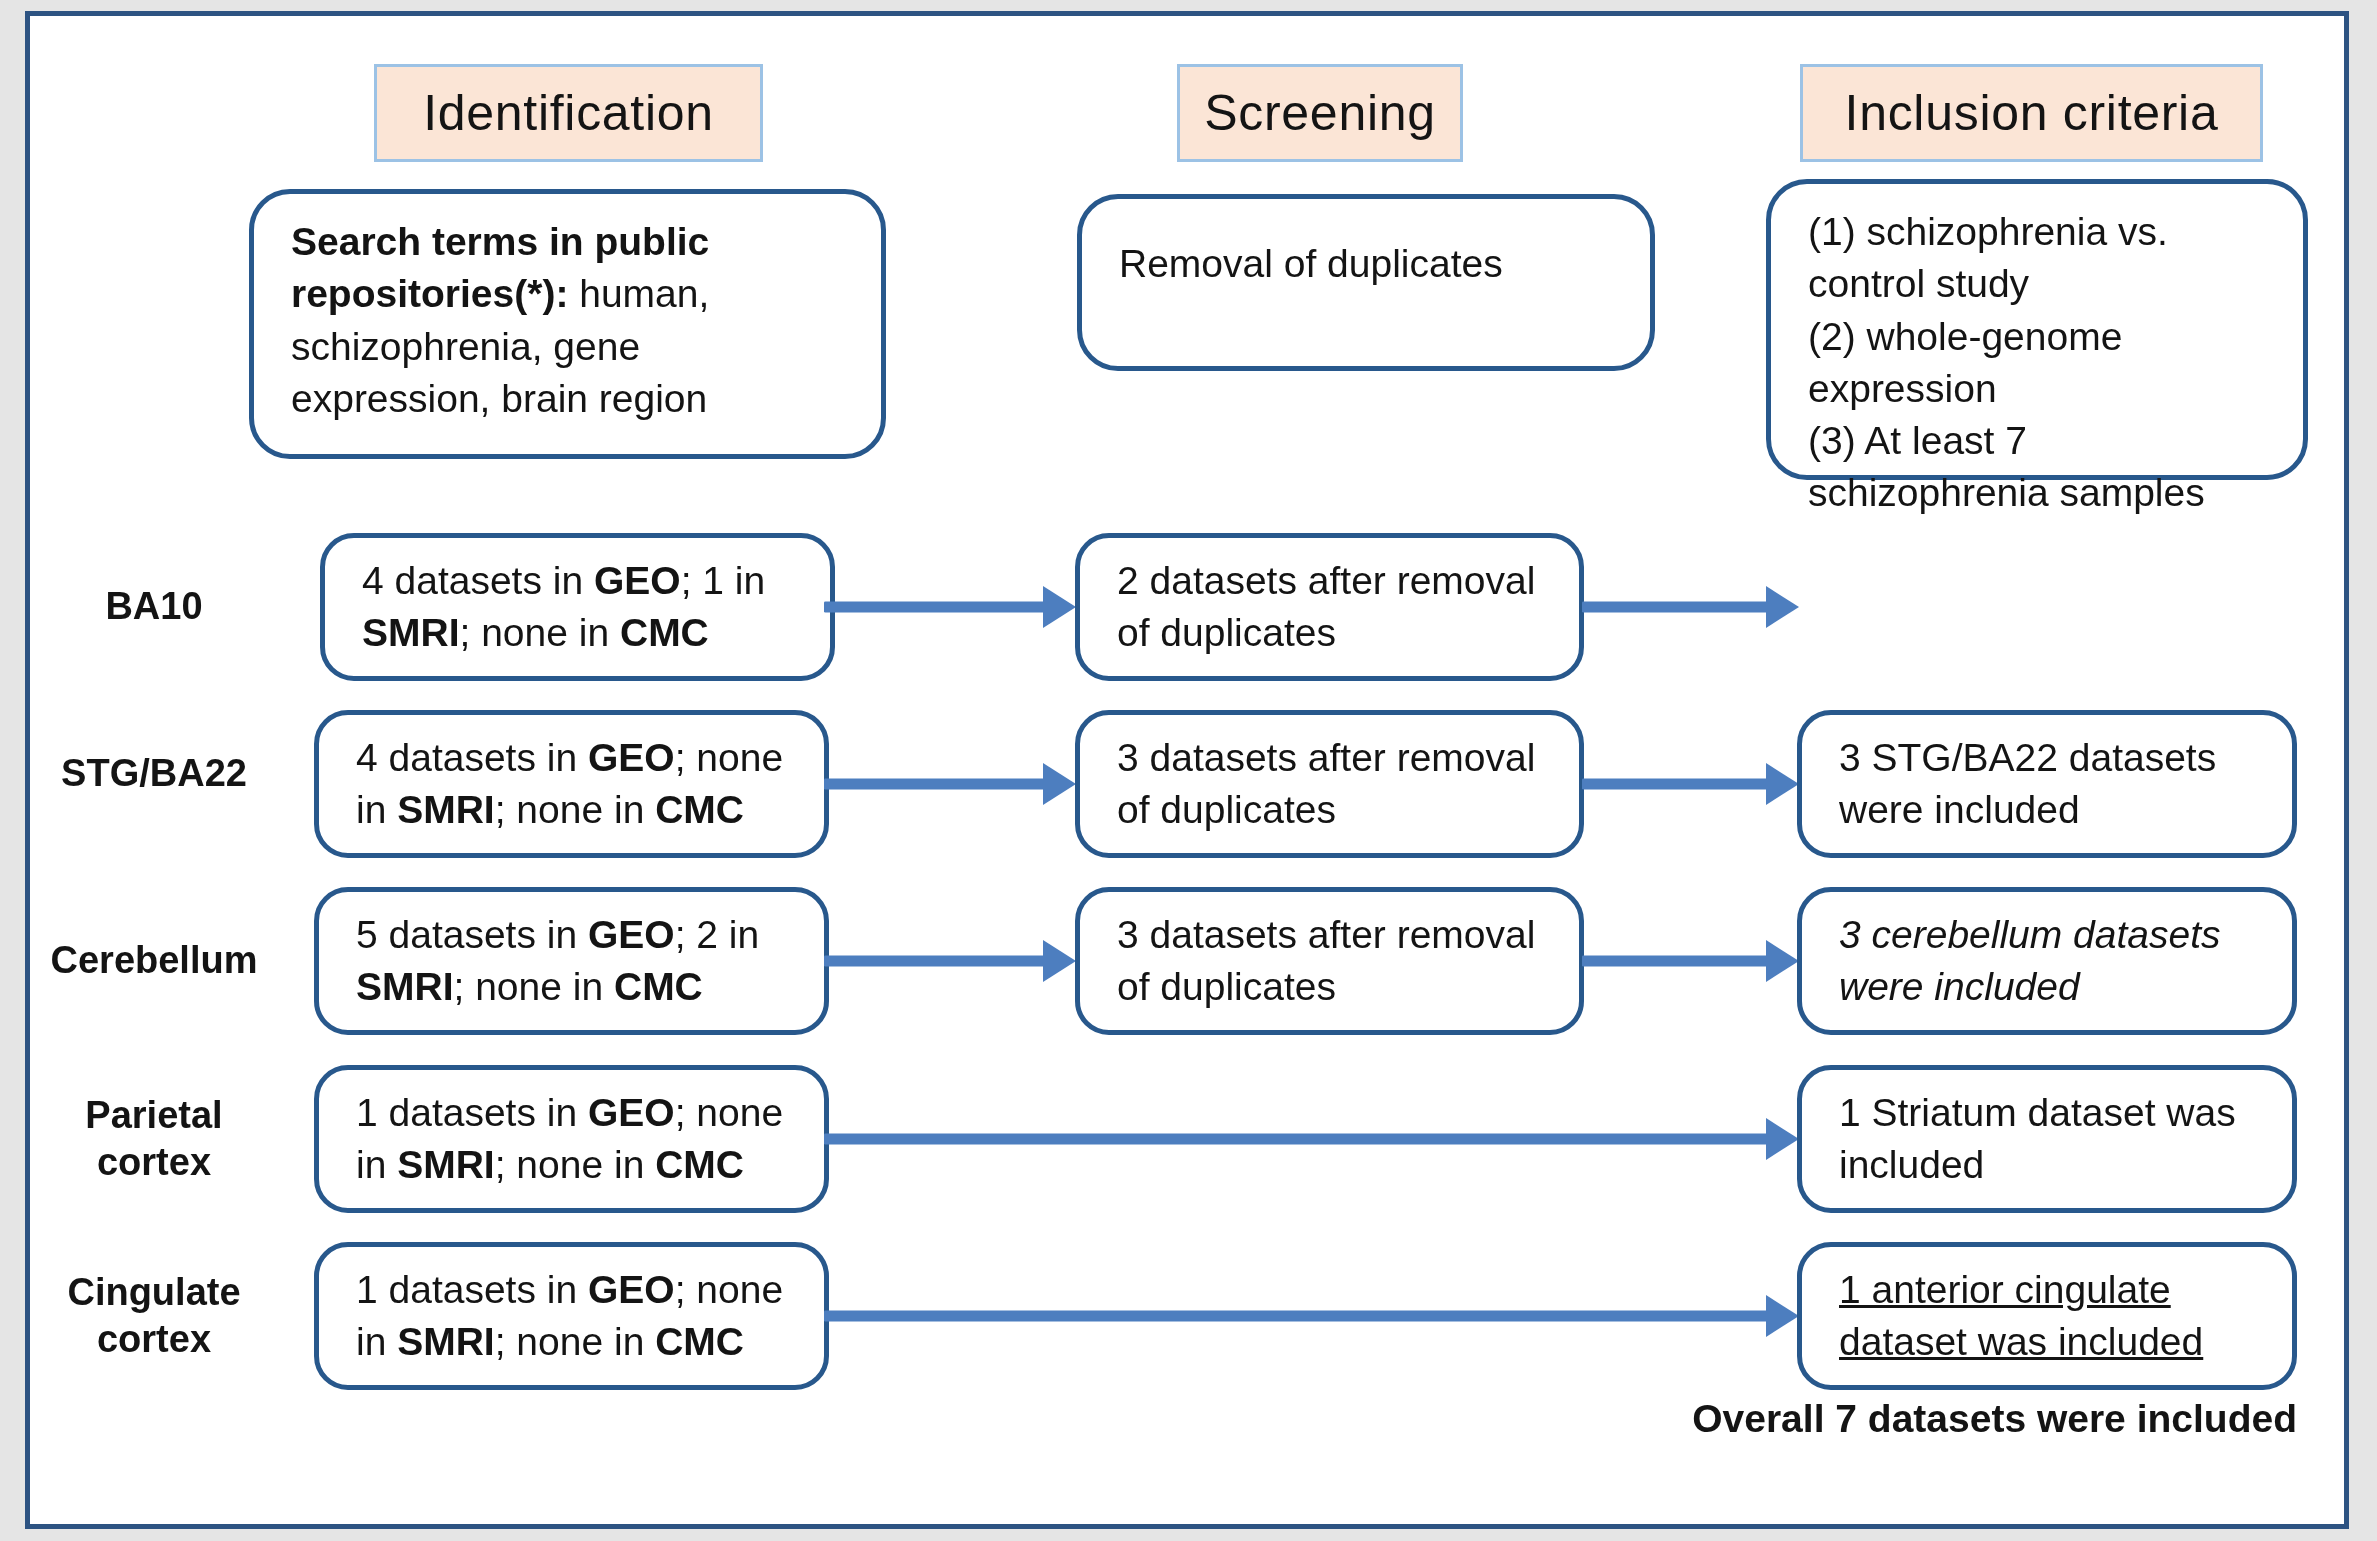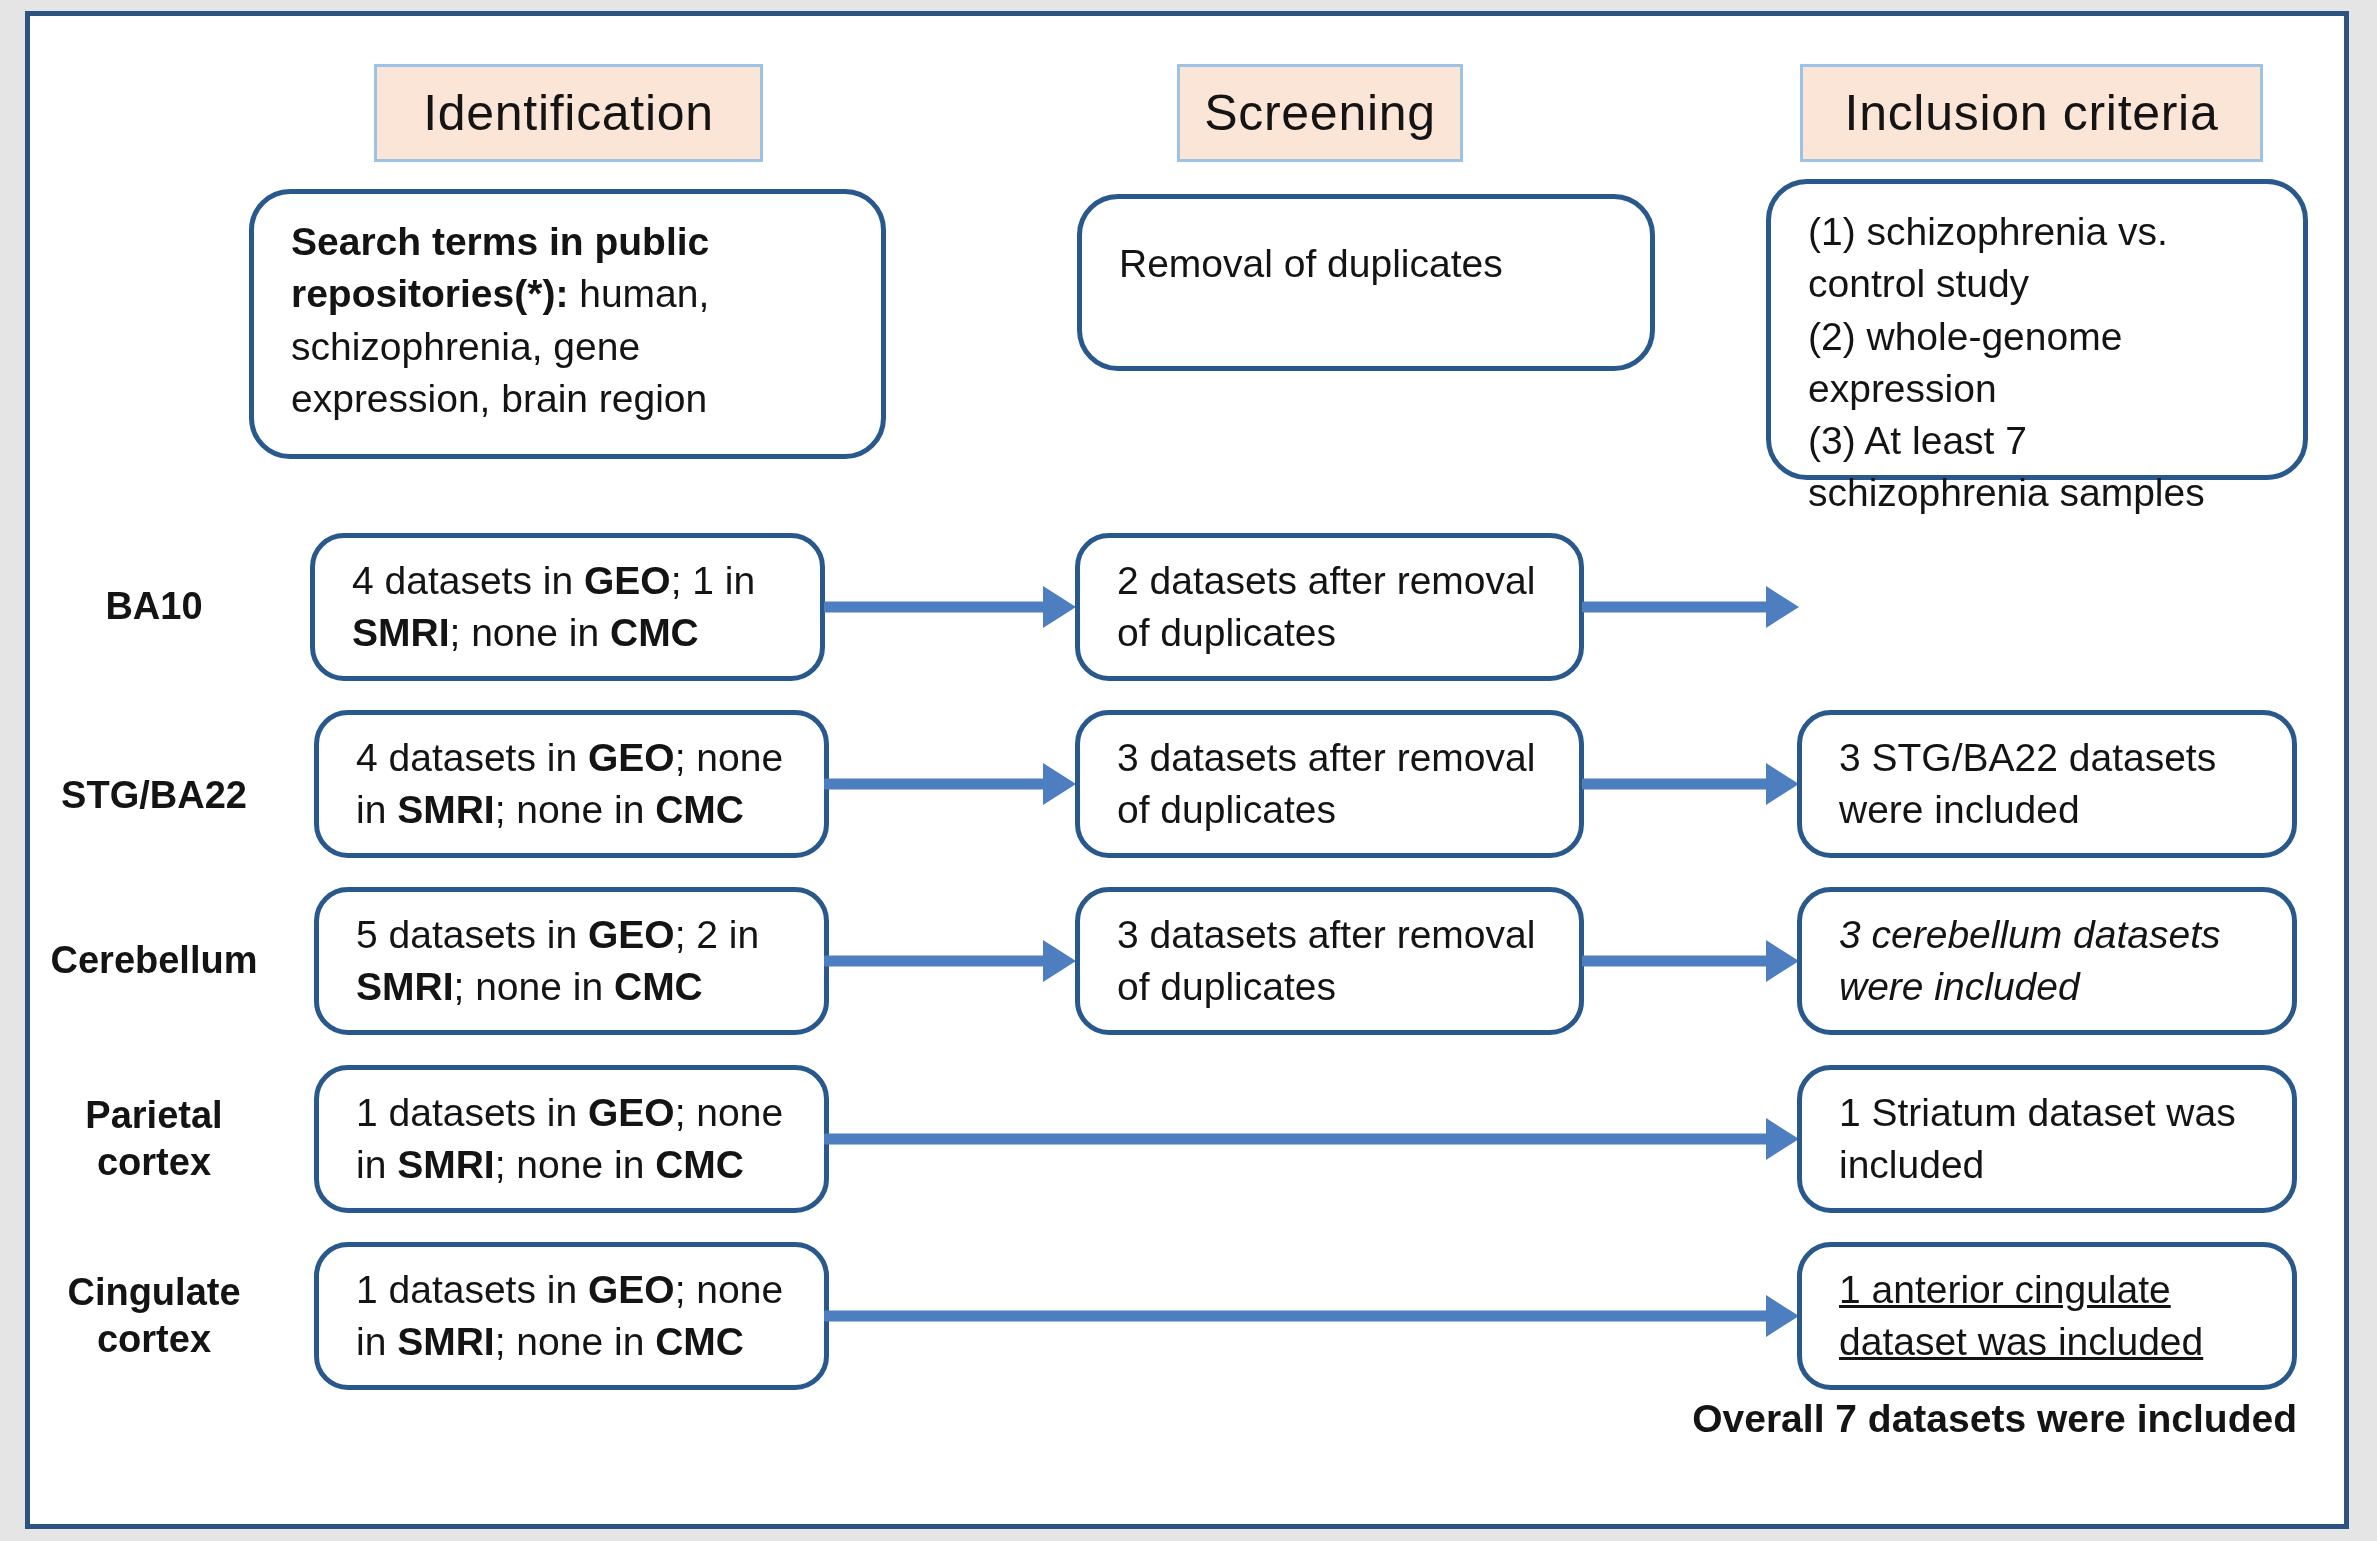--- a/index.html
+++ b/index.html
@@ -64,34 +64,34 @@
 
   <div class="box" style="left:1077px; top:194px; width:578px; height:177px; border-radius:41px; padding-top:39px;">Removal of duplicates</div>
 
   <div class="box" style="left:1766px; top:179px; width:542px; height:301px; border-radius:41px;">
     <span class="criteria-line">(1) schizophrenia vs. control study</span>
     <span class="criteria-line">(2) whole-genome expression</span>
     <span class="criteria-line">(3) At least 7 schizophrenia samples</span>
   </div>
 
   <div class="rowlabel" style="left:36px; top:533px; width:236px; height:148px;">BA10</div>
-  <div class="box vcenter" style="left:310px; top:533px; width:515px; height:148px;">
+  <div class="box vcenter" style="left:320px; top:533px; width:515px; height:148px;">
     <div><span>4 datasets in </span><span class="b">GEO</span><span>; 1 in </span><span class="b">SMRI</span><span>; none in </span><span class="b">CMC</span></div>
   </div>
   <div class="arrow" style="left:824px; top:583px; width:252px;">
     <div class="shaft"></div>
     <div class="head"></div>
   </div>
   <div class="box vcenter" style="left:1075px; top:533px; width:509px; height:148px;">2 datasets after removal of duplicates</div>
   <div class="arrow" style="left:1582px; top:583px; width:217px;">
     <div class="shaft"></div>
     <div class="head"></div>
   </div>
 
-  <div class="rowlabel" style="left:36px; top:722px; width:236px; height:148px;">STG/BA22</div>
+  <div class="rowlabel" style="left:36px; top:700px; width:236px; height:148px;">STG/BA22</div>
   <div class="box vcenter" style="left:314px; top:710px; width:515px; height:148px;">
     <div><span>4 datasets in </span><span class="b">GEO</span><span>; none in </span><span class="b">SMRI</span><span>; none in </span><span class="b">CMC</span></div>
   </div>
   <div class="arrow" style="left:824px; top:760px; width:252px;">
     <div class="shaft"></div>
     <div class="head"></div>
   </div>
   <div class="box vcenter" style="left:1075px; top:710px; width:509px; height:148px;">3 datasets after removal of duplicates</div>
   <div class="arrow" style="left:1582px; top:760px; width:217px;">
     <div class="shaft"></div>

